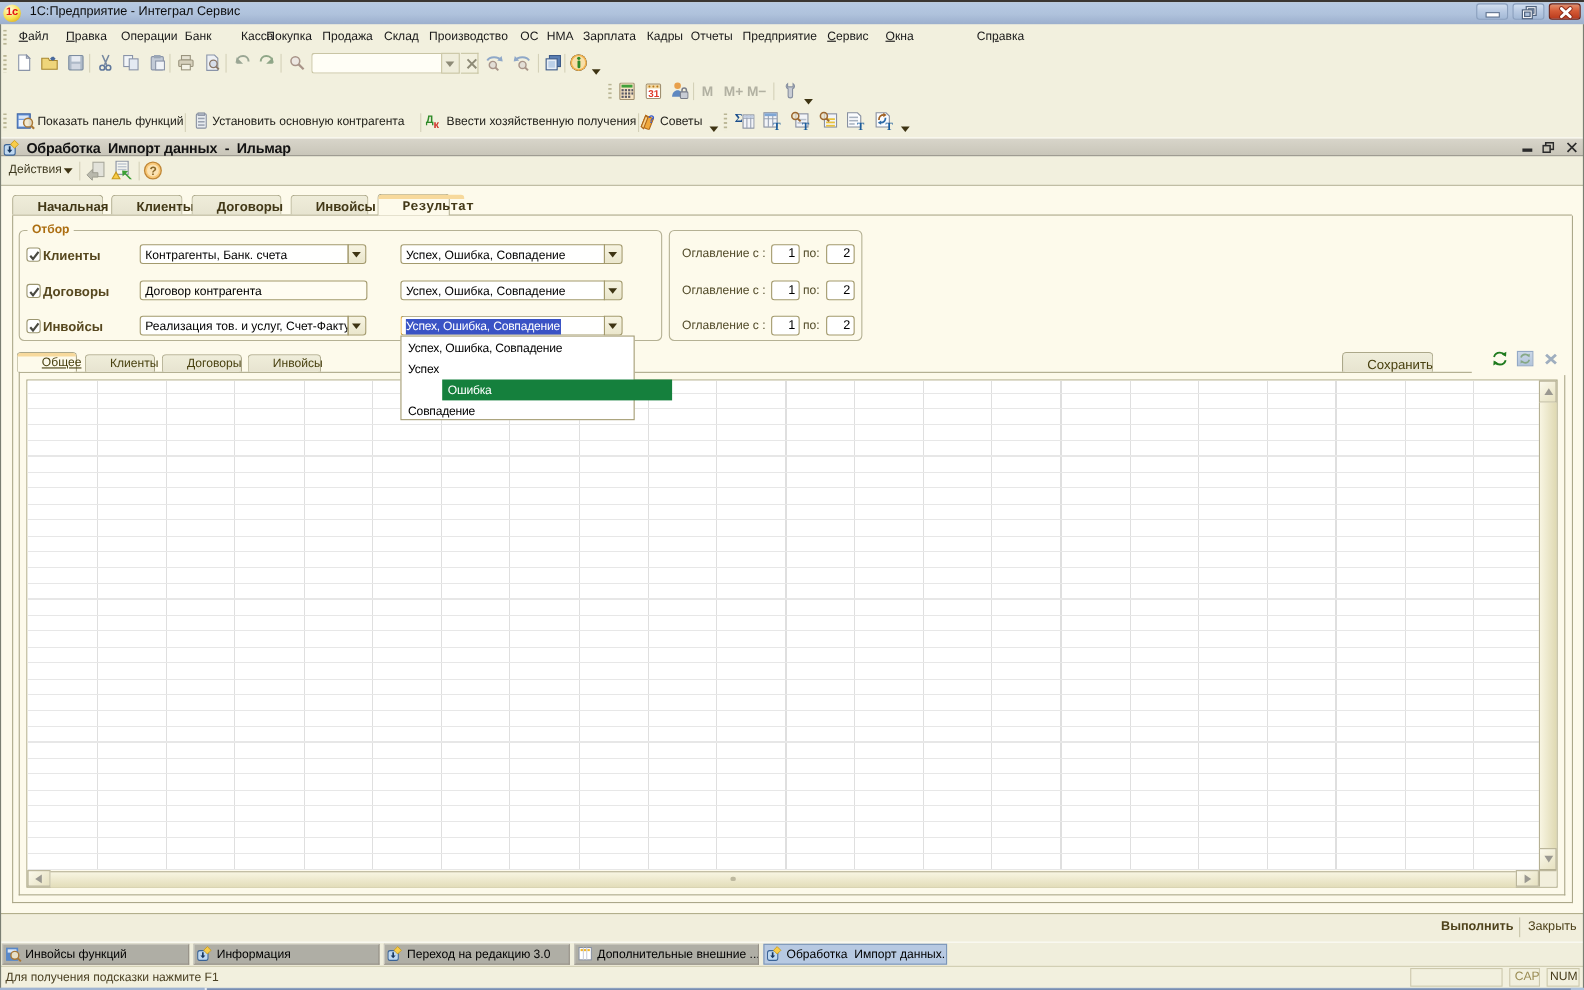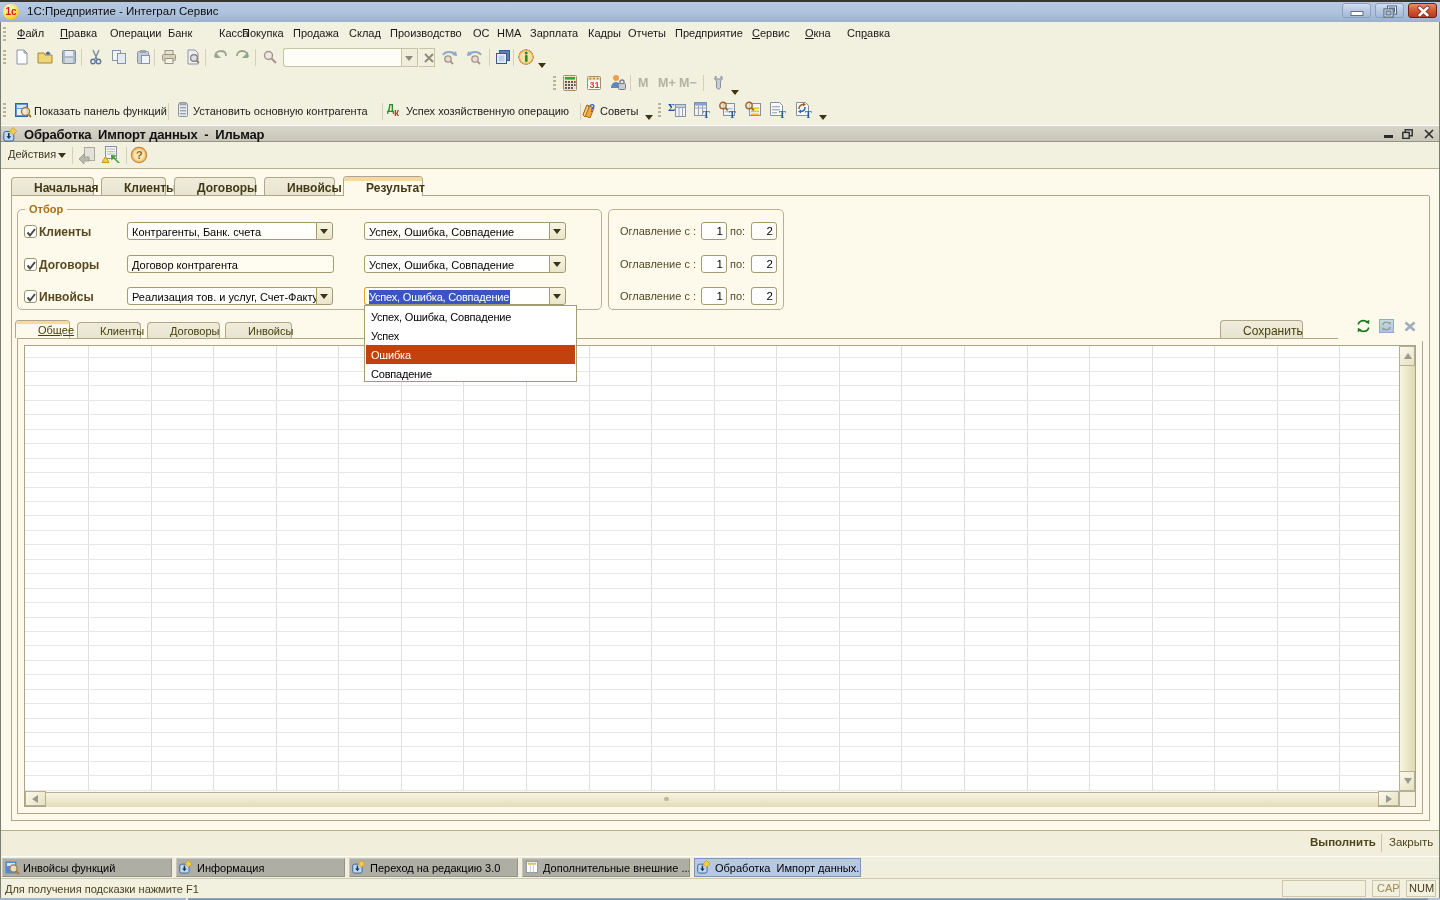--- a/index.html
+++ b/index.html
@@ -50,21 +50,21 @@
 .cb{position:absolute;width:13px;height:13px;border:1px solid #9C9670;border-radius:3px;background:#fff;}
 .cb svg{position:absolute;left:0px;top:0px;}
 .rowlab{position:absolute;font-weight:bold;font-size:12px;color:#57481F;}
 .field{position:absolute;height:18px;background:#FFFFFE;border:1px solid #A39A6D;border-radius:3px;font-size:11px;color:#000;padding:3px 0 0 4px;white-space:nowrap;overflow:hidden;}
 .combobtn{position:absolute;width:17px;height:18px;background:linear-gradient(to bottom,#F7F4E2,#EAE6CC);border:1px solid #A39A6D;border-radius:0 3px 3px 0;}
 .oglab{position:absolute;color:#514A28;}
 .numfield{position:absolute;width:26px;height:18px;background:#fff;border:1px solid #A39A6D;border-radius:3px;font-size:11.5px;color:#000;text-align:right;padding:2px 3px 0 0;}
 
 #ddl{left:364px;top:305px;width:213px;height:77px;background:#fff;border:1px solid #A49C72;z-index:50;}
 .ddi{position:absolute;left:1px;width:209px;height:19px;padding:4px 0 0 5px;font-size:11px;letter-spacing:-0.2px;color:#000;}
-.ddi.hl{background:#c2410c;color:#fff;}
+.ddi.hl{background:#15803d;color:#fff;margin-left:36px;}
 
 #gridbox{left:24px;top:345px;width:1392px;height:462px;border:1px solid #A9A584;background:#FDFAEB;}
 #gridcells{position:absolute;left:0px;top:0px;width:1374px;height:445px;background-color:#fff;}
 .sbtn{position:absolute;background:linear-gradient(135deg,#FBF9EC,#E6E1C0);border:1px solid #B5B093;}
 .arr{position:absolute;width:0;height:0;}
 #vtrack{position:absolute;left:1374px;top:20px;width:16px;height:405px;background:linear-gradient(to right,#F8F5E2,#DFD9B2);border-left:1px solid #B5B093;}
 #htrack{position:absolute;left:21px;top:446px;width:1332px;height:15px;background:linear-gradient(to bottom,#F8F5E2,#E2DCB8);border-top:1px solid #B5B093;}
 
 #btnrow{left:0;top:830px;width:1440px;height:26px;background:#F1EEDC;border-top:1px solid #B3AF8C;}
 #mdibar{left:0;top:856px;width:1440px;height:22px;background:#F0EEDC;border-top:1px solid #FDFDF8;}
@@ -114,21 +114,21 @@
 <span class="mi" style="left:349px;">Склад</span>
 <span class="mi" style="left:390px;">Производство</span>
 <span class="mi" style="left:473px;">ОС</span>
 <span class="mi" style="left:497px;">НМА</span>
 <span class="mi" style="left:530px;">Зарплата</span>
 <span class="mi" style="left:588px;">Кадры</span>
 <span class="mi" style="left:628px;">Отчеты</span>
 <span class="mi" style="left:675px;">Предприятие</span>
 <span class="mi" style="left:752px;"><u>С</u>ервис</span>
 <span class="mi" style="left:805px;"><u>О</u>кна</span>
-<span class="mi" style="left:847px;text-align:right;">Сп<u>р</u>авка</span>
+<span class="mi" style="left:888px;text-align:right;">Сп<u>р</u>авка</span>
 
 <div class="grip" style="left:3px;top:50px;height:16px;"></div>
 <svg class="tico" style="left:14px;top:49px;" viewBox="0 0 16 16">
     <path d="M3 1h7l3 3v11H3z" fill="#fff" stroke="#8A94A8"></path>
     <path d="M10 1l3 3h-3z" fill="#D8DEE8" stroke="#8A94A8"></path>
   </svg>
 <svg class="tico" style="left:37px;top:49px;" viewBox="0 0 16 16">
     <path d="M1 4h6l1 2h7v8H1z" fill="#EFD57A" stroke="#A8862E"></path>
     <path d="M11 6V3m0 0l-2 2m2-2l2 2" stroke="#4A6A9C" stroke-width="1.6" fill="none"></path>
   </svg>
@@ -272,21 +272,21 @@
       <rect x="5" y="8" width="6" height="1.4"></rect>
       <rect x="5" y="11" width="6" height="1.4"></rect>
     </g>
   </svg>
 <span class="t3txt" style="left:193px;">Установить основную контрагента</span>
 <div class="sep" style="left:382px;top:103px;height:17px;"></div>
 <svg class="tico" style="left:387px;top:102px;" viewBox="0 0 16 16">
     <text x="0" y="10" font-size="10" font-weight="bold" fill="#2E8A28" font-family="Liberation Sans">Д</text>
     <text x="7" y="14" font-size="10" font-weight="bold" fill="#D03028" font-family="Liberation Sans">к</text>
   </svg>
-<span class="t3txt" style="left:406px;">Успех хозяйственную операцию</span>
+<span class="t3txt" style="left:406px;">Ввести хозяйственную получения</span>
 <div class="sep" style="left:580px;top:103px;height:17px;"></div>
 <svg class="tico" style="left:581px;top:102px;" viewBox="0 0 16 16">
     <path d="M2 13L6 3l7 3-4 10z" fill="#F0A83C" stroke="#B06818"></path>
     <path d="M6 3l2 2-4 10-2-2z" fill="#F8D08C" stroke="#B06818"></path>
     <text x="8" y="10" font-size="10" font-weight="bold" fill="#3858C8" font-family="Liberation Sans">?</text>
   </svg>
 <span class="t3txt" style="left:600px;">Советы</span>
 <div class="dnb" style="left:645px;top:115px;"></div>
 <div class="grip" style="left:658px;top:103px;height:16px;"></div>
 <svg class="tico" style="left:668px;top:101px;width:18px;height:17px;" viewBox="0 0 18 17">
@@ -389,21 +389,21 @@
 
 <div class="bline" style="left:11px;top:196px;width:1px;height:625px;"></div>
 <div class="bline" style="left:1429px;top:196px;width:1px;height:625px;"></div>
 <div class="bline" style="left:11px;top:820px;width:1419px;height:1px;"></div>
 
 <div class="bline" style="left:11px;top:195px;width:1418px;height:1px;"></div>
 <div class="tab tab1" style="left:11px;width:83px;">Начальная</div>
 <div class="tab tab1" style="left:101px;width:65px;">Клиенты</div>
 <div class="tab tab1" style="left:174px;width:82px;">Договоры</div>
 <div class="tab tab1" style="left:264px;width:71px;">Инвойсы</div>
-<div class="tab tab1 active" style="left:343px;width:80px;padding-top:4px;">Результат</div>
+<div class="tab tab1 active" style="left:343px;width:66px;padding-top:4px;font-family:Liberation Mono, monospace;">Результат</div>
 <div class="orangetop" style="left:344px;top:177px;width:78px;height:4px;"></div>
 
 <div class="gbox" style="left:17px;top:209px;width:585px;height:101px;"></div>
 <div class="glabel" style="left:25px;">Отбор</div>
 <div class="gbox" style="left:608px;top:209px;width:176px;height:101px;"></div>
 
 <div class="cb" style="left:24px;top:225px;">
     <svg width="13" height="13" viewBox="0 0 13 13">
       <path d="M2.5 6.5l2.5 3 5-6.5" fill="none" stroke="#4A4A42" stroke-width="2"></path>
     </svg>

